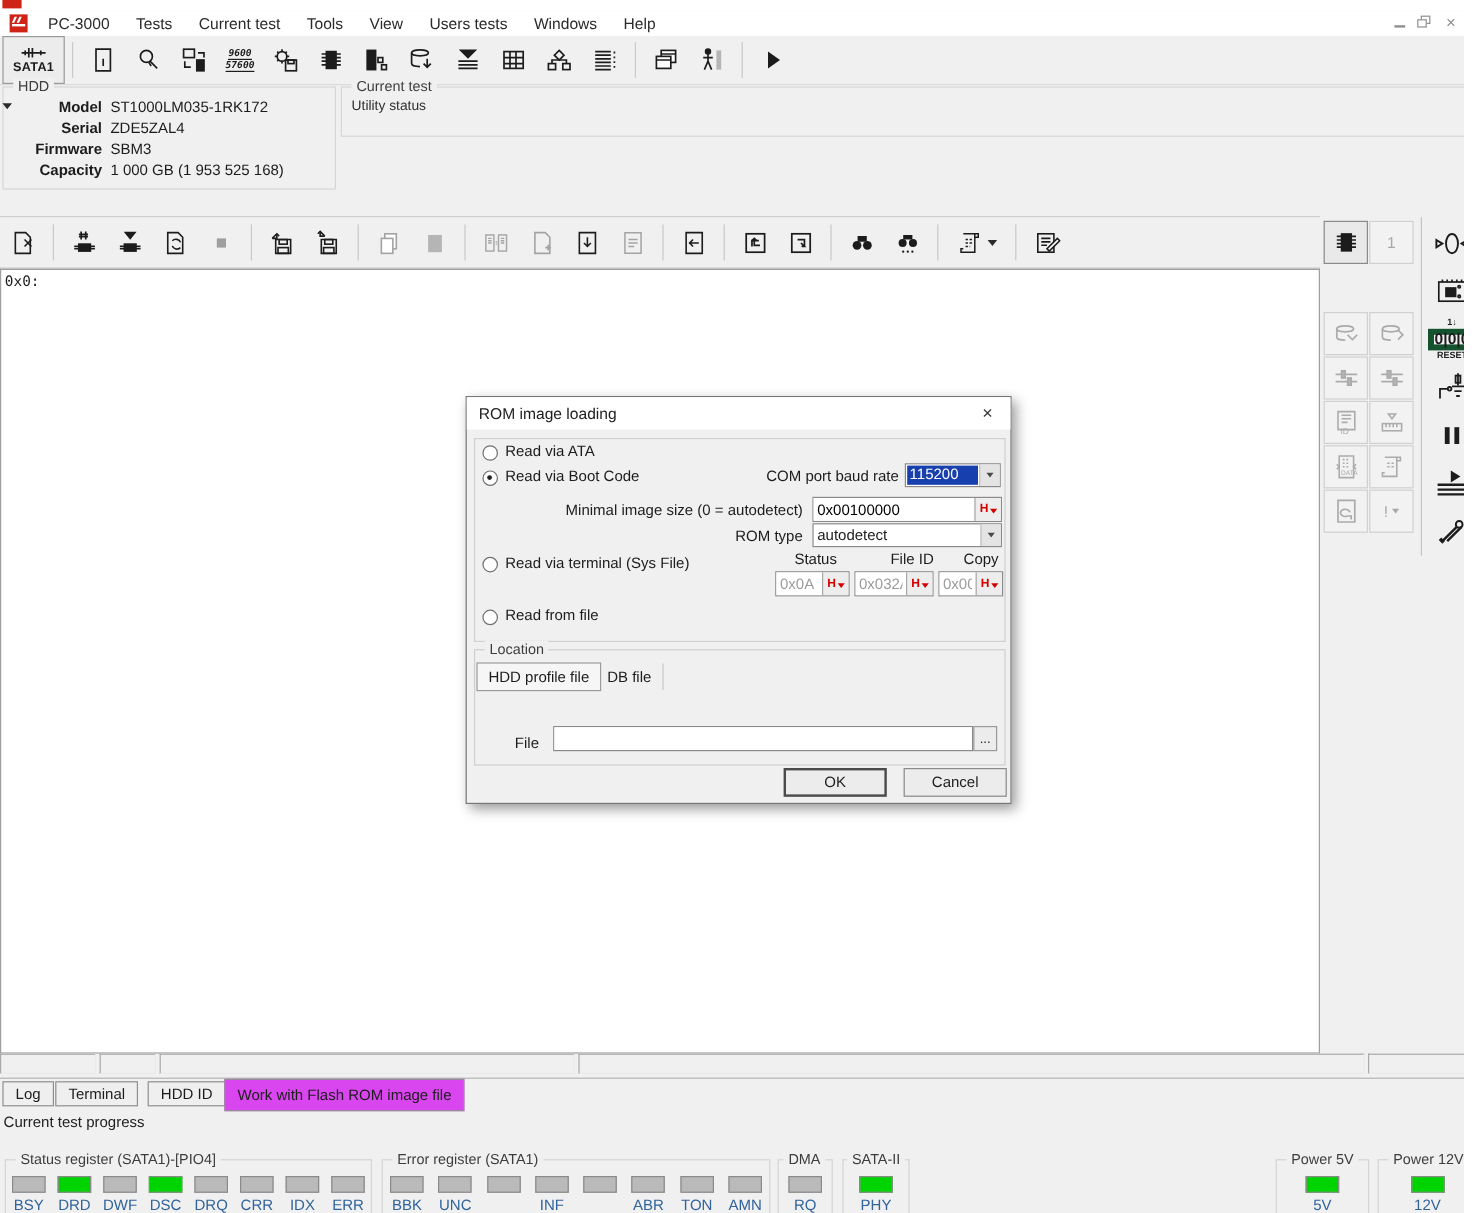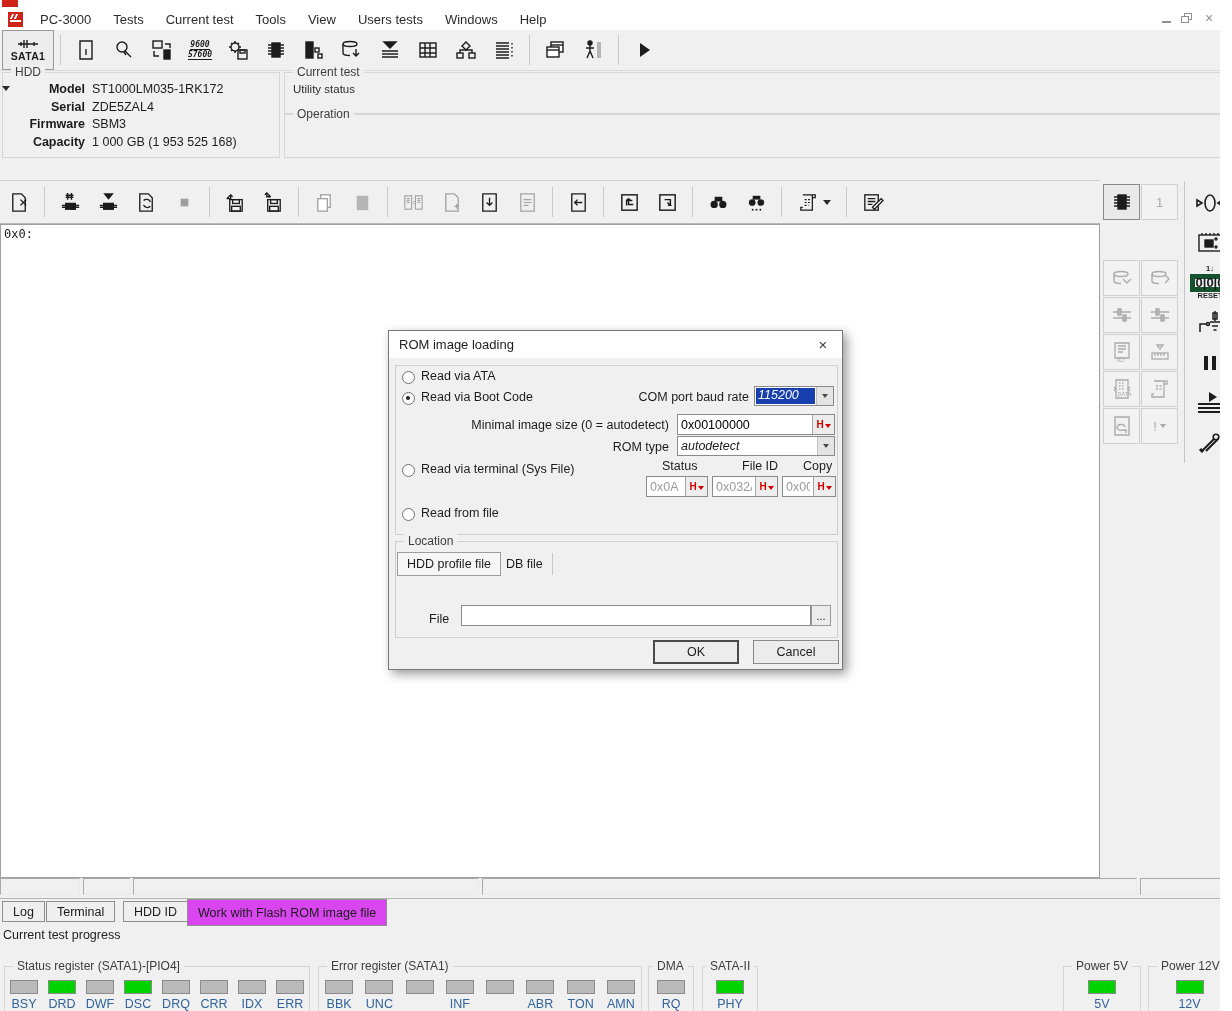--- a/index.html
+++ b/index.html
@@ -75,21 +75,21 @@
   
   .dialog{position:absolute;left:388px;top:330px;width:455px;height:340px;background:#f0f0f0;border:1px solid #787878;
     box-shadow:4px 4px 10px rgba(0,0,0,.4);z-index:10;box-sizing:border-box;}
   .dtitle{height:27px;background:#fff;display:flex;align-items:center;padding:0 10px;font-size:13px;color:#1d1d1d;}
   .dclose{margin-left:auto;font-size:15px;color:#3c3c3c;width:18px;text-align:center;}
   .dframe{position:absolute;border:1px solid #cfcfcf;}
   .radio{position:absolute;width:11px;height:11px;border:1px solid #6f6f6f;border-radius:50%;background:#fff;}
   .radio.checked::after{content:"";position:absolute;left:2.5px;top:2.5px;width:4px;height:4px;border-radius:50%;background:#222;}
   .dlabel{position:absolute;white-space:nowrap;}
   .dlabel.r{text-align:right;}
-  .combo{position:absolute;height:20px;background:#fff;border:1px solid #8a8a8a;display:flex;box-sizing:border-box;font-style:italic;}
+  .combo{position:absolute;height:20px;background:#fff;border:1px solid #8a8a8a;display:flex;box-sizing:border-box;}
   .combo .val{flex:1;padding:1px 3px;line-height:16px;overflow:hidden;}
   .combo .val.sel{background:var(--sel);color:#fff;margin:1px;padding:0 2px;line-height:15px;}
   .combo .arr{width:16px;background:#e4e4e4;border-left:1px solid #c0c0c0;display:flex;align-items:center;justify-content:center;}
   .tinput{position:absolute;height:21px;border:1px solid #8a8a8a;background:#fff;box-sizing:border-box;display:flex;}
   .tinput input{flex:1;border:none;outline:none;background:#fff;font:12.5px "Liberation Sans",sans-serif;padding:1px 3px;min-width:0;}
   .tinput input:disabled{color:#9b9b9b;}
   .hbtn{width:21px;border-left:1px solid #a8a8a8;background:#ededed;display:flex;align-items:center;justify-content:center;font-size:10px;font-weight:bold;color:var(--hex-red);}
   .hbtn .ha{width:0;height:0;border-left:3px solid transparent;border-right:3px solid transparent;border-top:4px solid var(--hex-red);margin-left:1px;margin-top:3px;}
   .ltab{position:absolute;box-sizing:border-box;display:flex;align-items:center;padding:0 9px;font-size:12.5px;}
   .ltab.active{border:1px solid #9c9c9c;background:#f6f6f6;}
@@ -247,23 +247,20 @@
           <span class="fv">1 000 GB (1 953 525 168)</span>
         </div>
     </div>
   </div>
   <div class="hdd-caret"></div>
 
   <div class="group" style="left:284px;top:72px;width:946px;height:40px;">
     <span class="gtitle">Current test</span>
     <div class="ct-status">Utility status</div>
   </div>
-  <div class="group" style="left:284px;top:114px;width:946px;height:42px;">
-    <span class="gtitle">Operation</span>
-  </div>
 
   <div class="rom-row">
     <b style="position:absolute;left:4px;top:3px;">ROM:</b>
     <b style="position:absolute;left:745px;top:3px;">BR: 38400</b>
     <b style="position:absolute;left:800px;top:3px;">Fam: A5, Rosewood_A5</b>
   </div>
 
   <div class="toolbar2">
     <div class="tbtn">
         <svg width="23" height="23" viewBox="0 0 24 24" stroke="#1c1c1c" fill="none" stroke-width="1.4">

